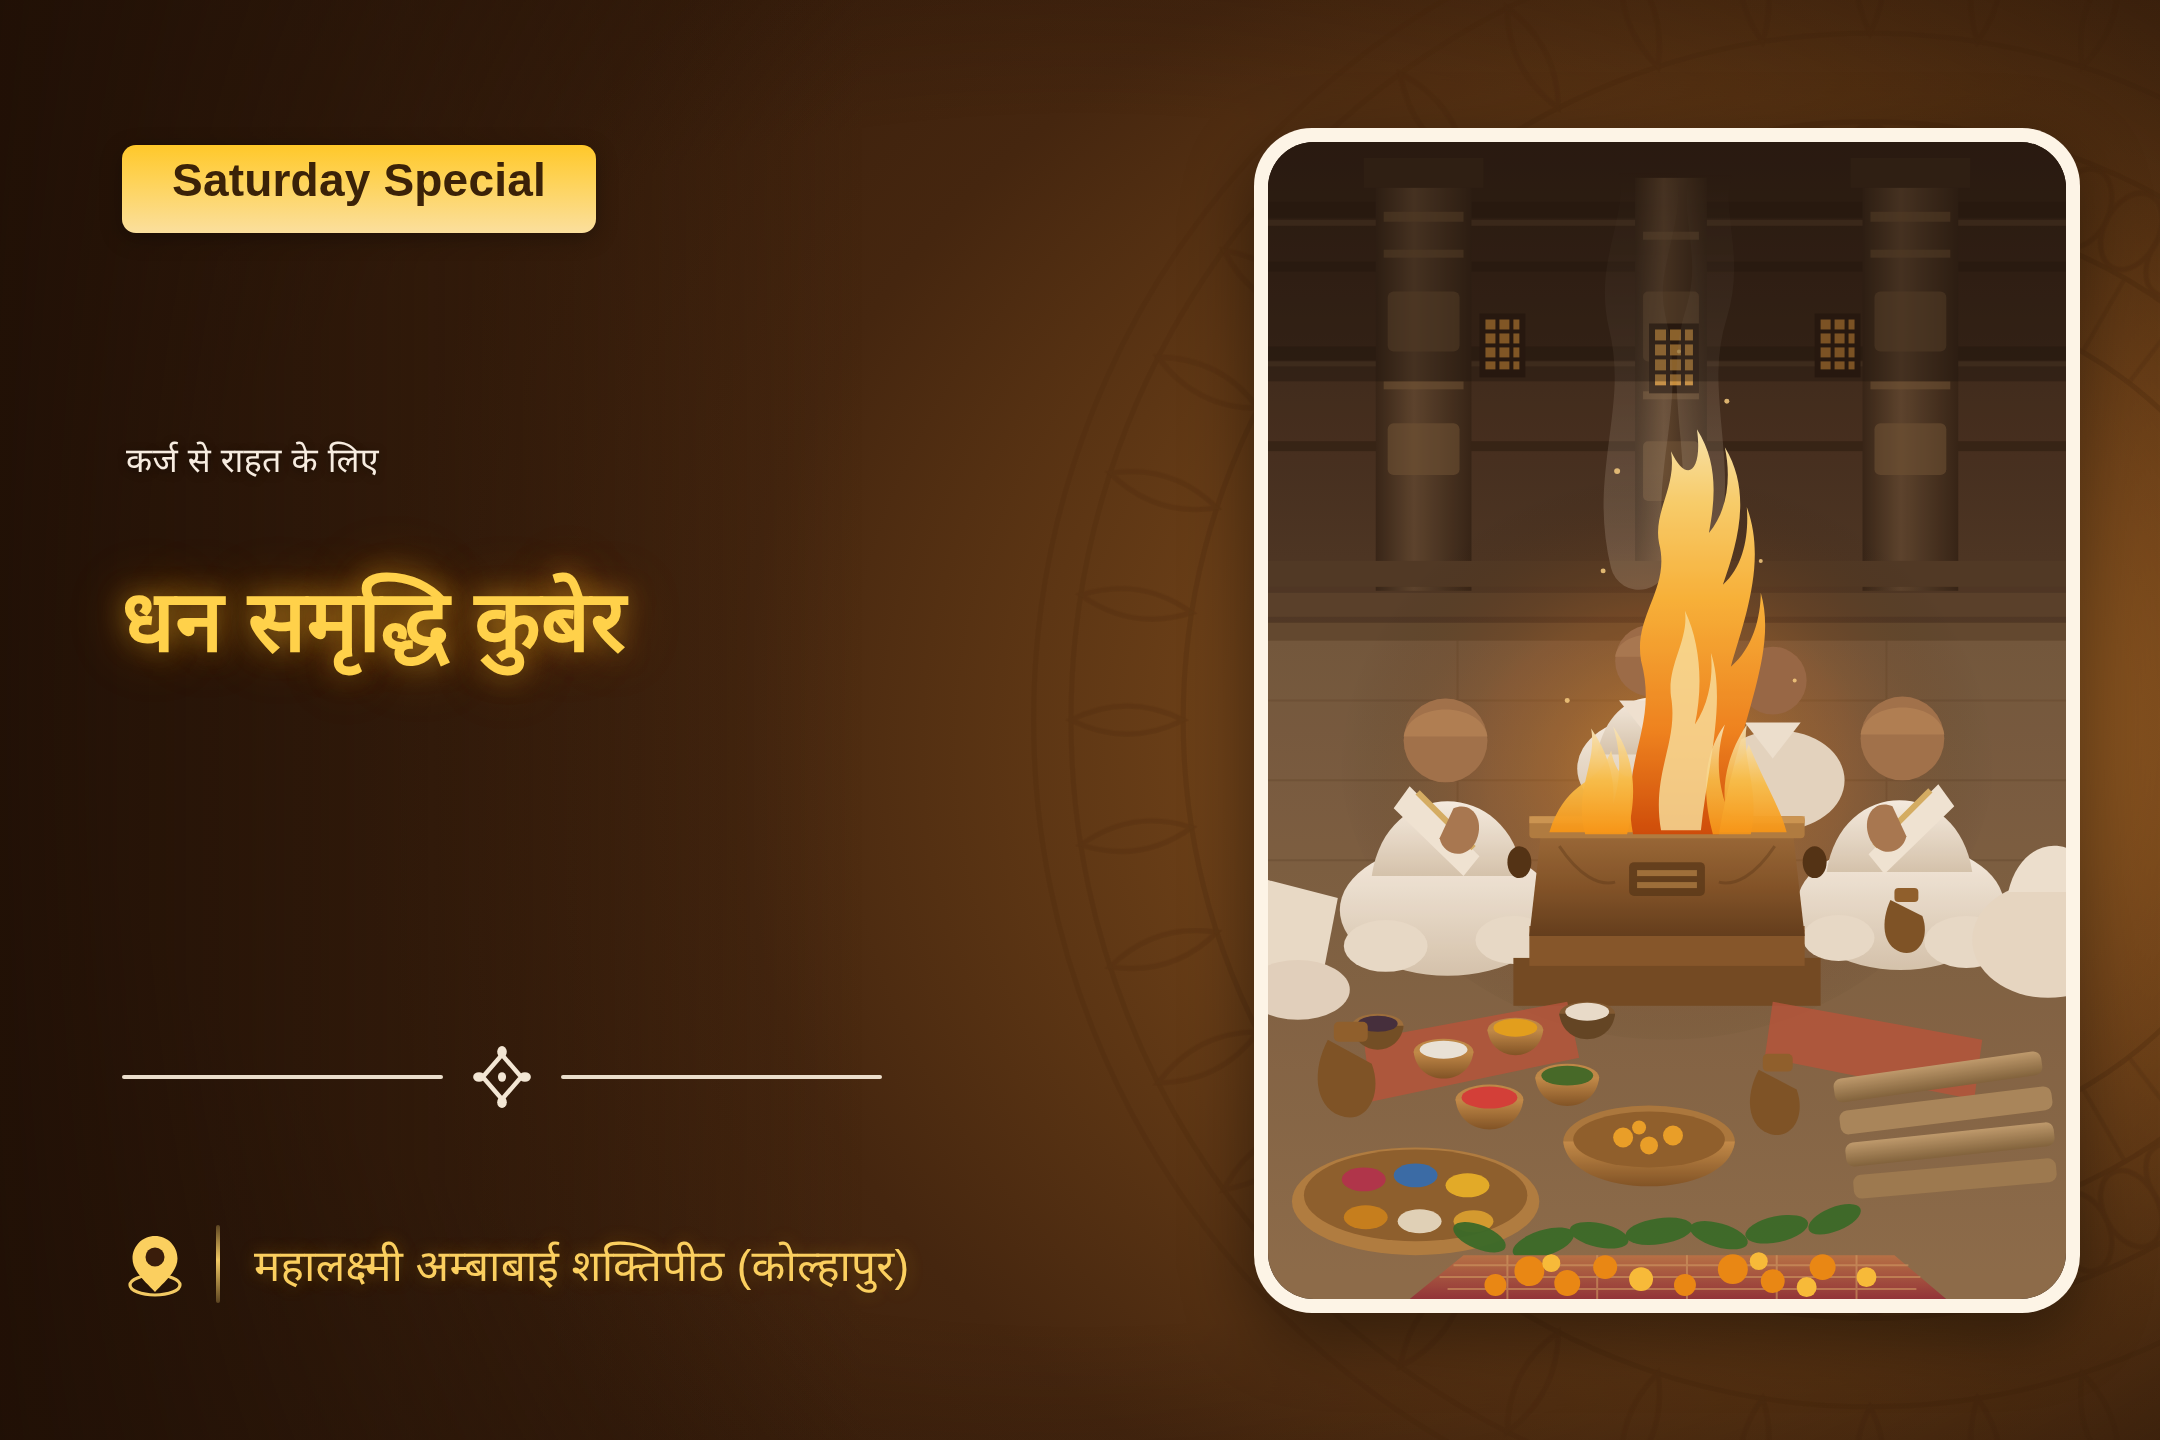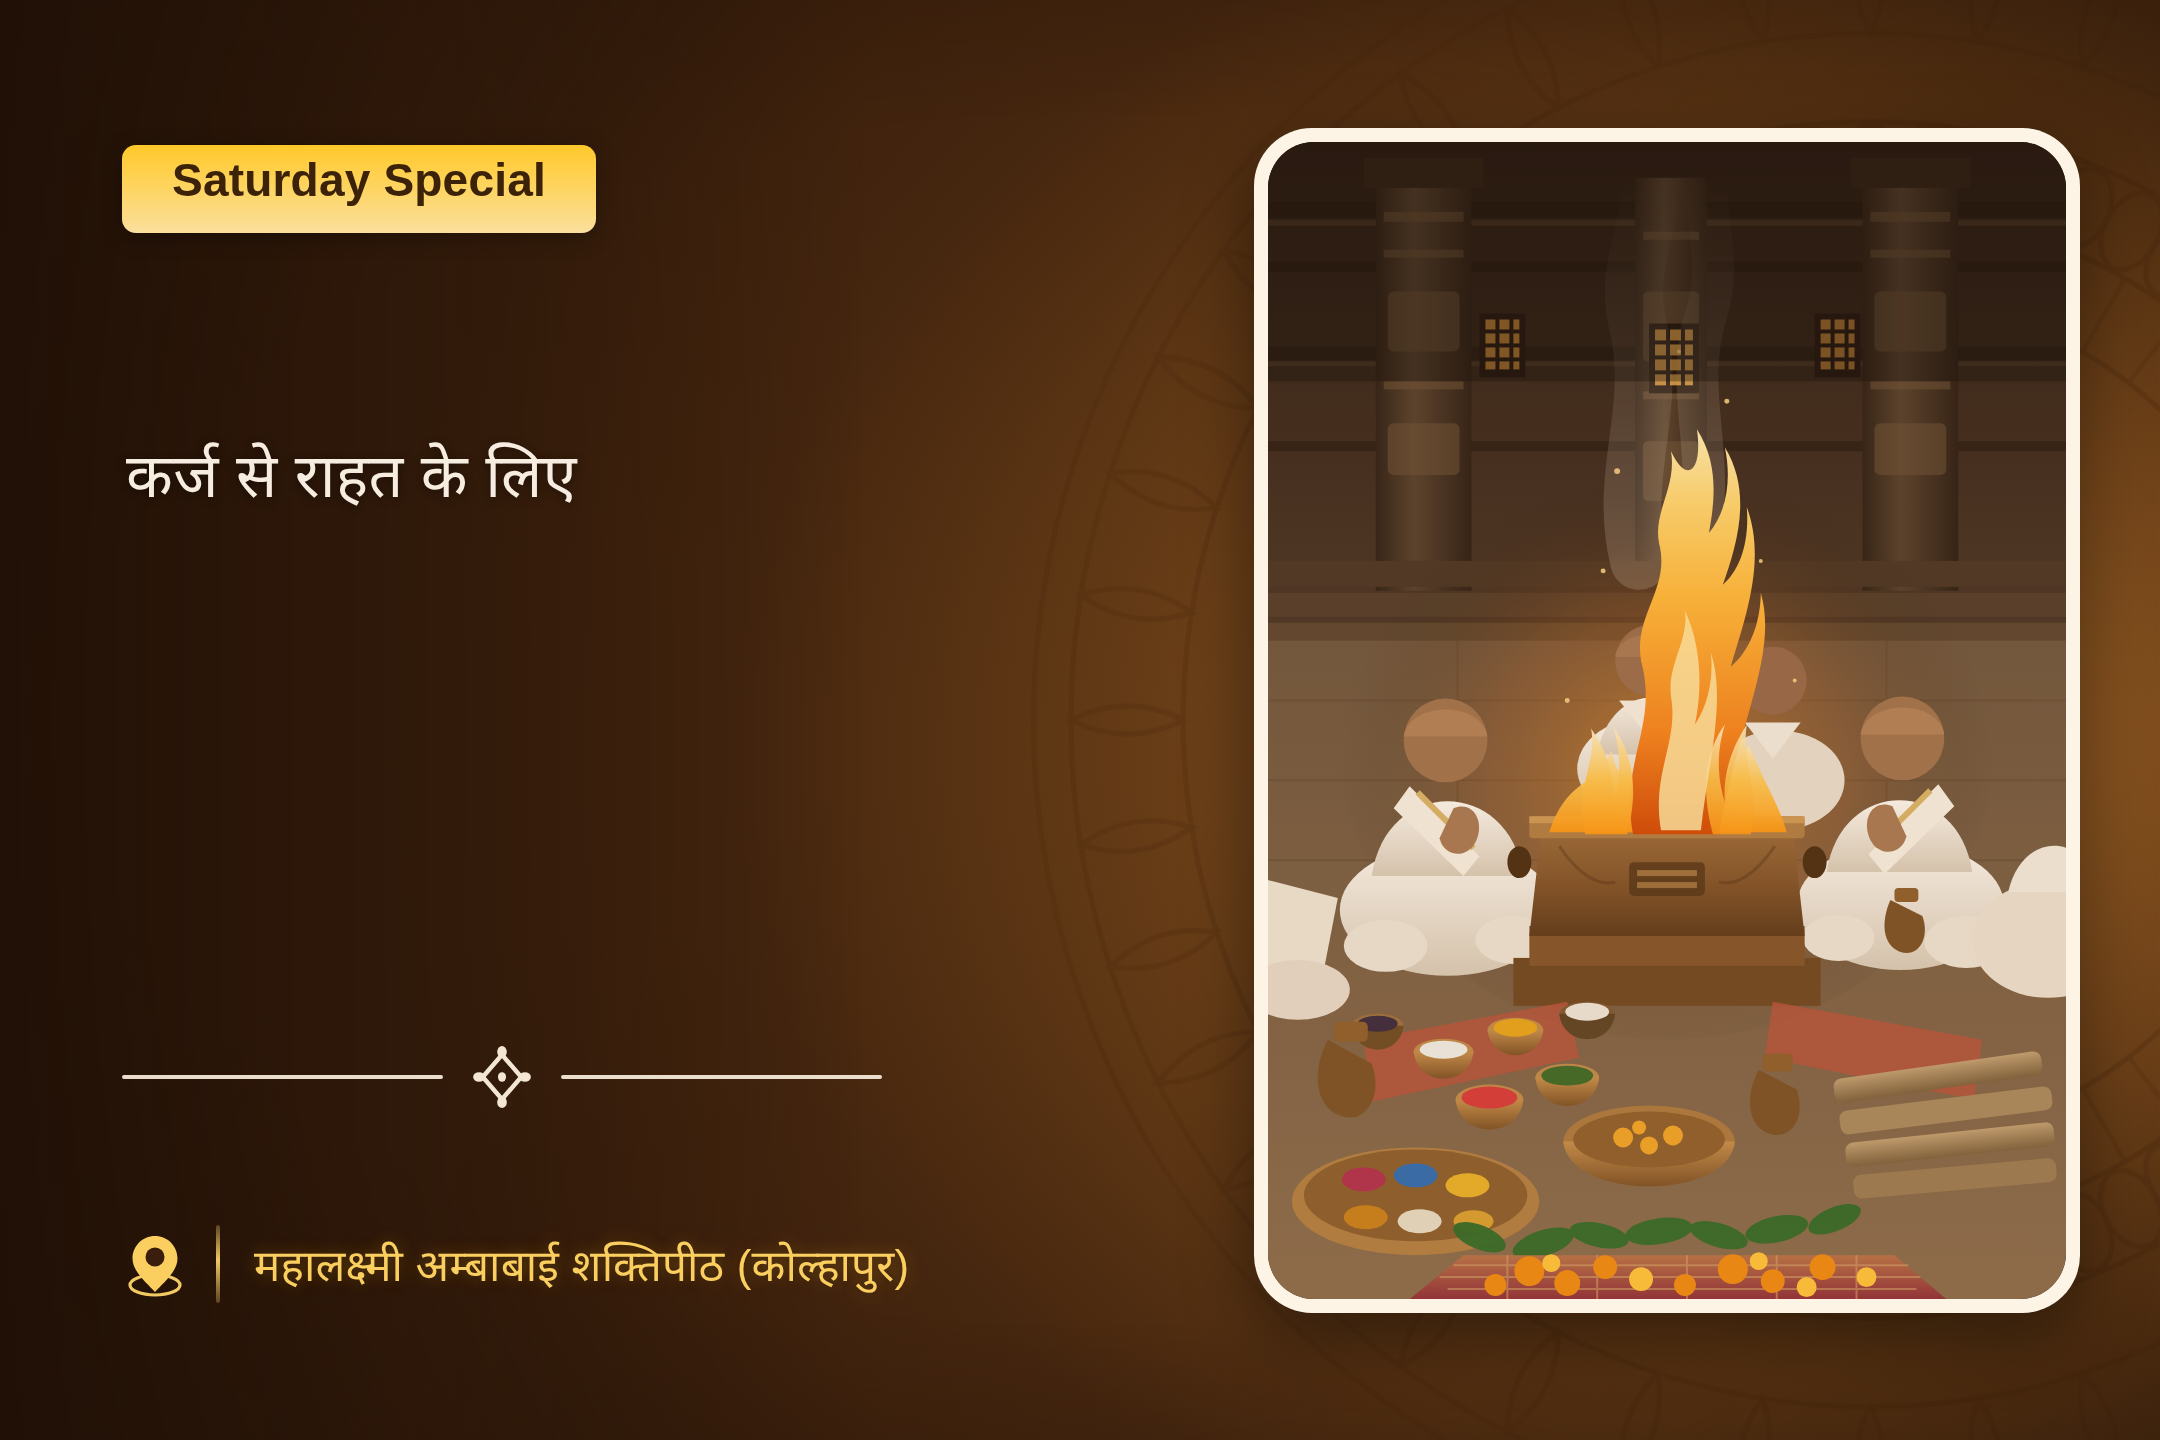--- a/index.html
+++ b/index.html
@@ -74,21 +74,21 @@
     letter-spacing: 0.2px;
     color: #3b2208;
     line-height: 1;
     white-space: nowrap;
   }
 
   .kicker {
     position: absolute;
     top: 440px;
     left: 4px;
-    font-size: 61px;
+    font-size: 34px;
     font-weight: 400;
     color: #f7ece0;
     letter-spacing: 0.3px;
     line-height: 1.2;
     text-shadow: 0 2px 10px rgba(0,0,0,0.45);
     white-space: nowrap;
   }
 
   .headline {
     position: absolute;
@@ -366,20 +366,21 @@
 
   <div class="left-col">
 
     <div class="badge">
       <span class="badge-label">Saturday Special</span>
     </div>
 
     <div class="kicker">कर्ज से राहत के लिए</div>
 
     <div class="headline">
+      <div class="headline-line">धन समृद्धि कुबेर</div>
     </div>
 
     <div class="divider">
       <div class="divider-rule"></div>
       <svg class="divider-ornament" viewBox="0 0 100 100">
         <g fill="none" stroke="#f3e6d4" stroke-width="6" stroke-linejoin="round">
           <path d="M50 20 L76 50 L50 80 L24 50 Z"></path>
         </g>
         <g fill="#f3e6d4">
           <ellipse cx="50" cy="16" rx="6.5" ry="8"></ellipse>

